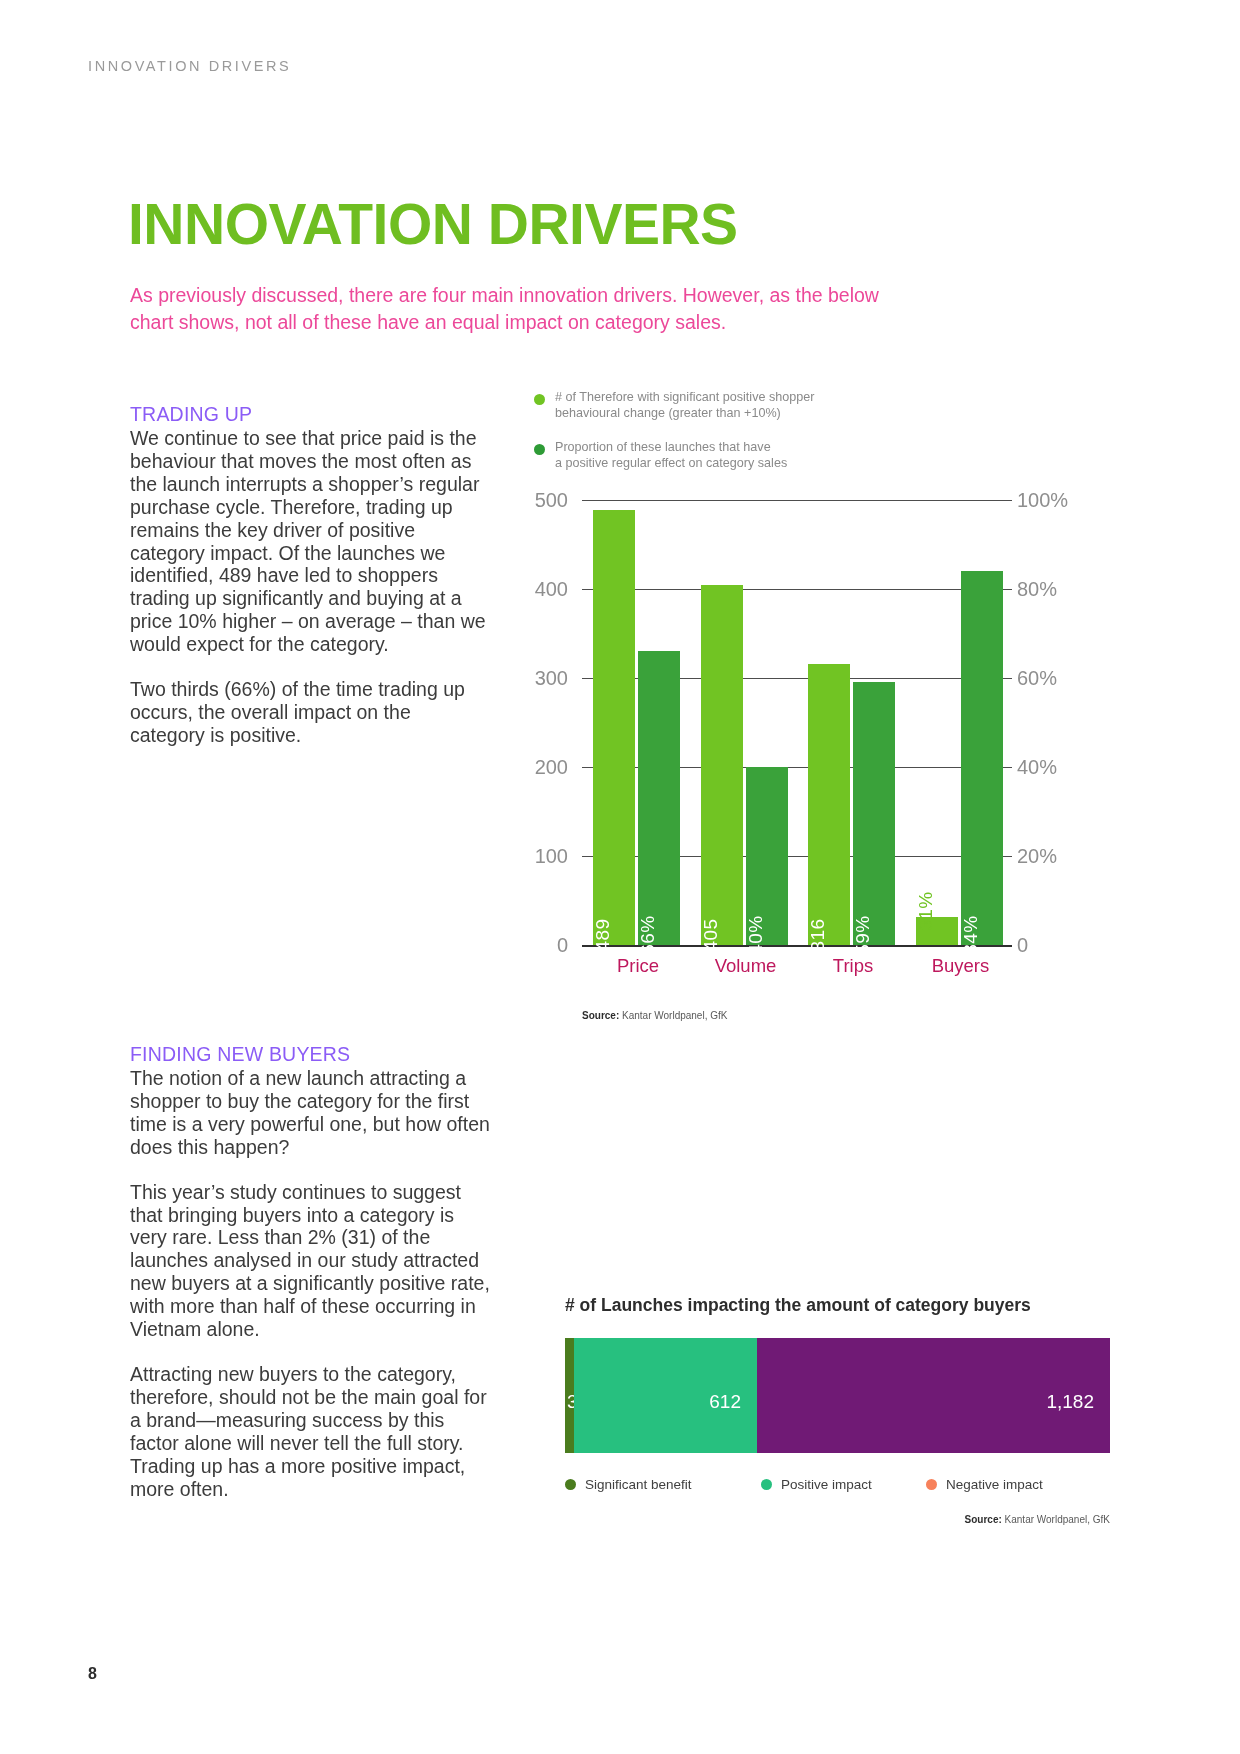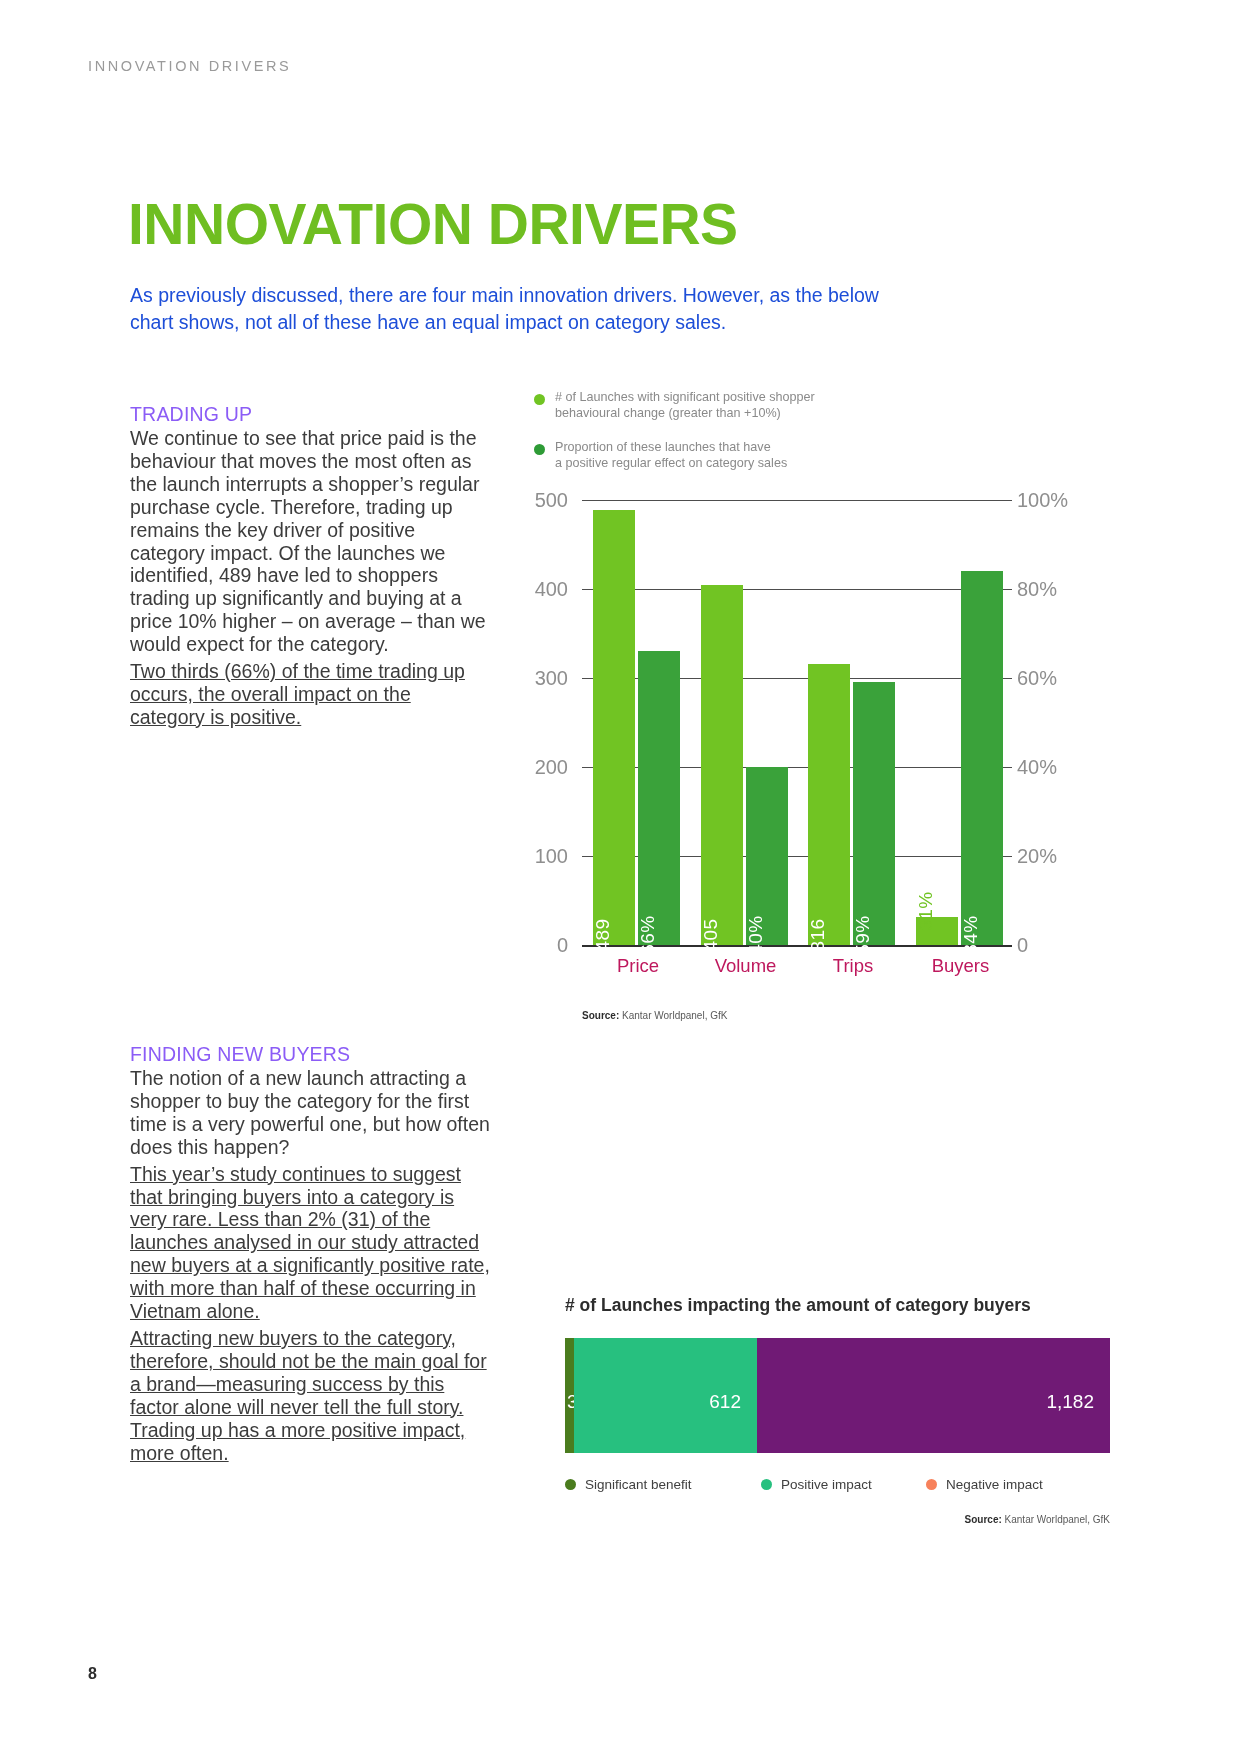--- a/index.html
+++ b/index.html
@@ -20,33 +20,33 @@
   }
 
   
   .page-title {
     position: absolute; left: 128px; top: 196px;
     font-size: 57px; font-weight: 700; letter-spacing: -0.5px;
     color: #6fbe21; line-height: 1;
   }
   .intro {
     position: absolute; left: 130px; top: 282px; width: 760px;
-    font-size: 19.5px; line-height: 1.38; color: #1d4ed8;
+    font-size: 19.5px; line-height: 1.38; color: #ec4899;
   }
 
   
   .col-left { position: absolute; left: 130px; width: 360px; }
   .sec-head {
     color: #8b5cf6; font-size: 19.5px; letter-spacing: 0.2px;
     margin-bottom: 1px; font-weight: 400;
   }
   .body-text {
     font-size: 19.5px; line-height: 1.175; color: #3c3c3c;
   }
-  .body-text + .body-text { margin-top: 4px; text-decoration: underline; }
+  .body-text + .body-text { margin-top: 22px; }
   #trading-up-block { top: 403px; }
   #finding-buyers-block { top: 1043px; }
 
   
   .chart1 { position: absolute; left: 520px; top: 390px; width: 600px; height: 640px; }
   .legend-item { position: absolute; display: flex; gap: 10px; align-items: flex-start; }
   .legend-dot { width: 11px; height: 11px; border-radius: 50%; margin-top: 4px; flex: 0 0 auto; }
   .legend-text { font-size: 12.6px; line-height: 1.25; color: #8a8a8a; }
   #legend-1 { left: 14px; top: 0px; }
   #legend-2 { left: 14px; top: 50px; }
@@ -127,21 +127,21 @@
     <p class="body-text">The notion of a new launch attracting a shopper to buy the category for the first time is a very powerful one, but how often does this happen?</p>
     <p class="body-text">This year’s study continues to suggest that bringing buyers into a category is very rare. Less than 2% (31) of the launches analysed in our study attracted new buyers at a significantly positive rate, with more than half of these occurring in Vietnam alone.</p>
     <p class="body-text">Attracting new buyers to the category, therefore, should not be the main goal for a brand—measuring success by this factor alone will never tell the full story. Trading up has a more positive impact, more often.</p>
   </div>
 
   <div class="chart1">
 
     <div class="legend-item" id="legend-1">
       <div class="legend-dot" style="background:#71c423"></div>
       <div class="legend-text">
-        <div># of Launches with significant positive shopper</div>
+        <div># of Therefore with significant positive shopper</div>
         <div>behavioural change (greater than +10%)</div>
       </div>
     </div>
 
     <div class="legend-item" id="legend-2">
       <div class="legend-dot" style="background:#2e9b36"></div>
       <div class="legend-text">
         <div>Proportion of these launches that have</div>
         <div>a positive regular effect on category sales</div>
       </div>

